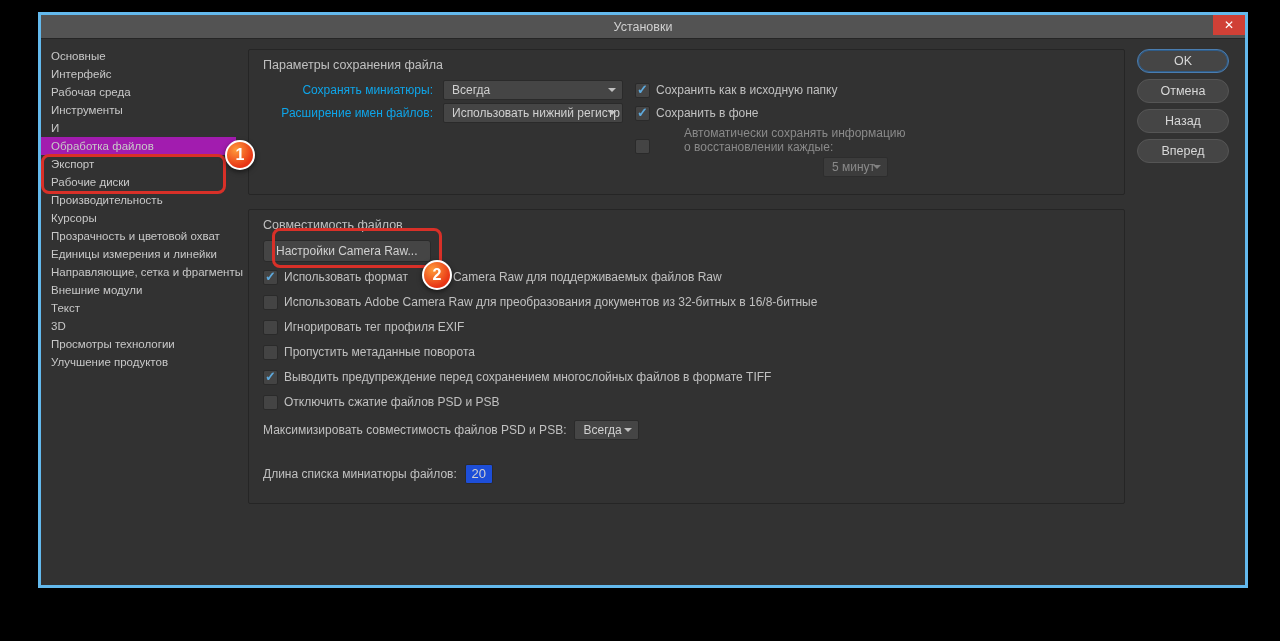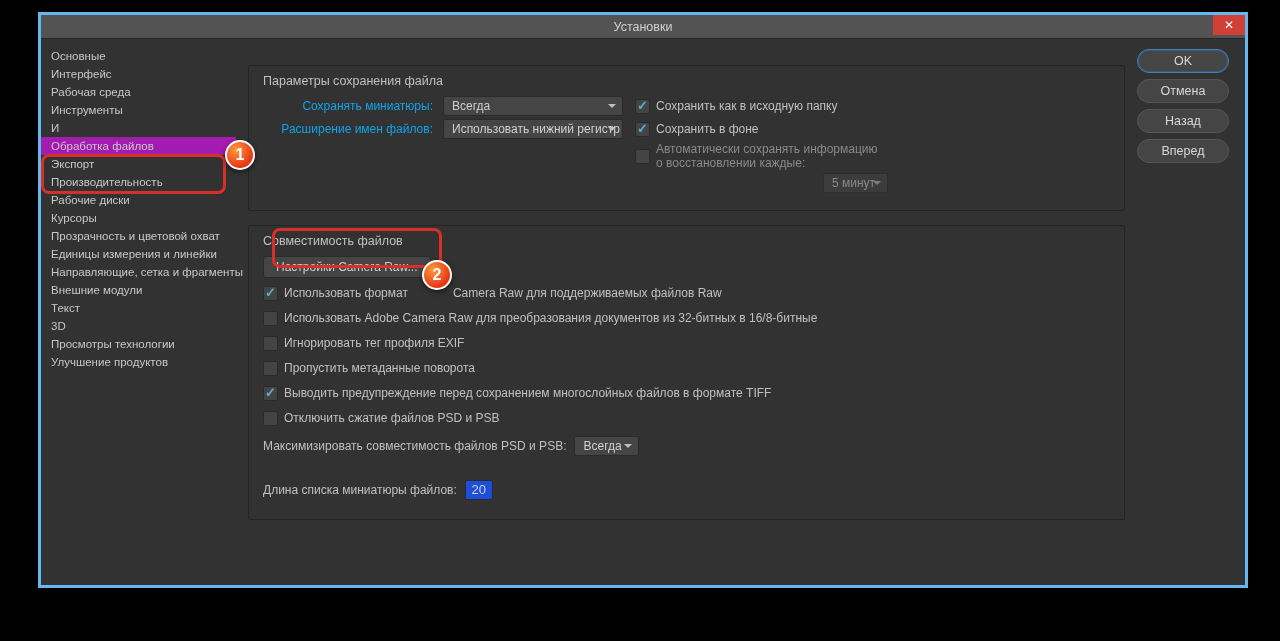--- a/index.html
+++ b/index.html
@@ -69,21 +69,21 @@
     }
     .side-item.truncated {
       position: relative;
       overflow: hidden;
     }
     .side-item.selected {
       background: #a21caf;
     }
     .main {
       flex: 1;
-      padding: 26px 12px;
+      padding: 10px 12px;
       position: relative;
     }
     .panel {
       border: 1px solid #252525;
       padding: 8px 14px 14px 14px;
       margin-bottom: 14px;
       border-radius: 2px;
     }
     .panel-title {
       color: #c0c0c0;
@@ -240,22 +240,22 @@
   <div class="body-area">
 
     <div class="sidebar">
       <div class="side-item">Основные</div>
       <div class="side-item">Интерфейс</div>
       <div class="side-item">Рабочая среда</div>
       <div class="side-item">Инструменты</div>
       <div class="side-item truncated">И</div>
       <div class="side-item selected">Обработка файлов</div>
       <div class="side-item">Экспорт</div>
+      <div class="side-item">Рабочие диски</div>
       <div class="side-item">Производительность</div>
-      <div class="side-item">Рабочие диски</div>
       <div class="side-item">Курсоры</div>
       <div class="side-item">Прозрачность и цветовой охват</div>
       <div class="side-item">Единицы измерения и линейки</div>
       <div class="side-item">Направляющие, сетка и фрагменты</div>
       <div class="side-item">Внешние модули</div>
       <div class="side-item">Текст</div>
       <div class="side-item">3D</div>
       <div class="side-item">Просмотры технологии</div>
       <div class="side-item">Улучшение продуктов</div>
     </div>
@@ -283,21 +283,21 @@
             </div>
           <div class="check-col">
             <div class="check checked"></div>
             <span class="check-label">Сохранить в фоне</span>
           </div>
         </div>
 
         <div class="form-row">
           <div class="label-col"></div>
           <div style="width:180px;"></div>
-          <div class="check-col" style="align-items:center;">
+          <div class="check-col" style="align-items:flex-end;gap:28px;">
             <div class="check"></div>
             <span class="check-label muted" style="max-width:230px;">Автоматически сохранять информацию о восстановлении каждые:</span>
           </div>
         </div>
         <div class="form-row">
           <div class="label-col"></div>
           <div style="width:180px;"></div>
           <div style="margin-left:200px;">
             <div class="select w3" style="opacity:0.55;">
                 <span>5 минут</span>

